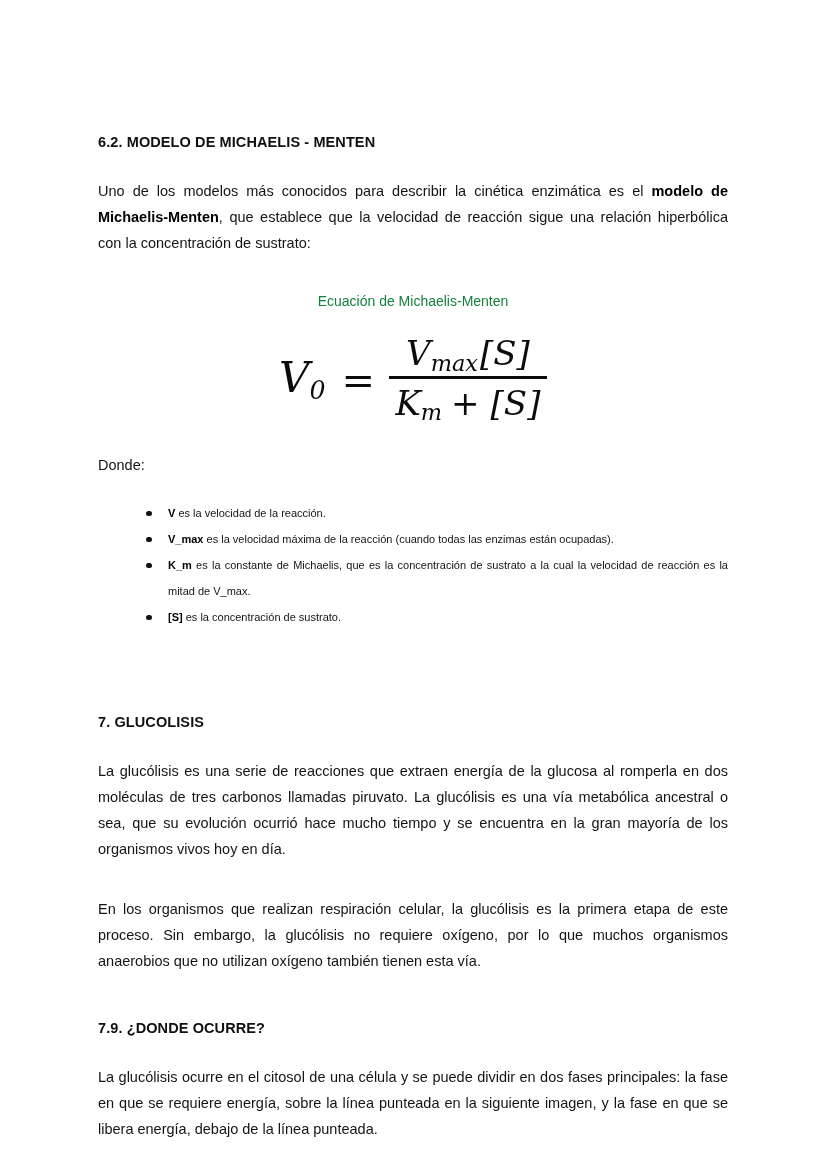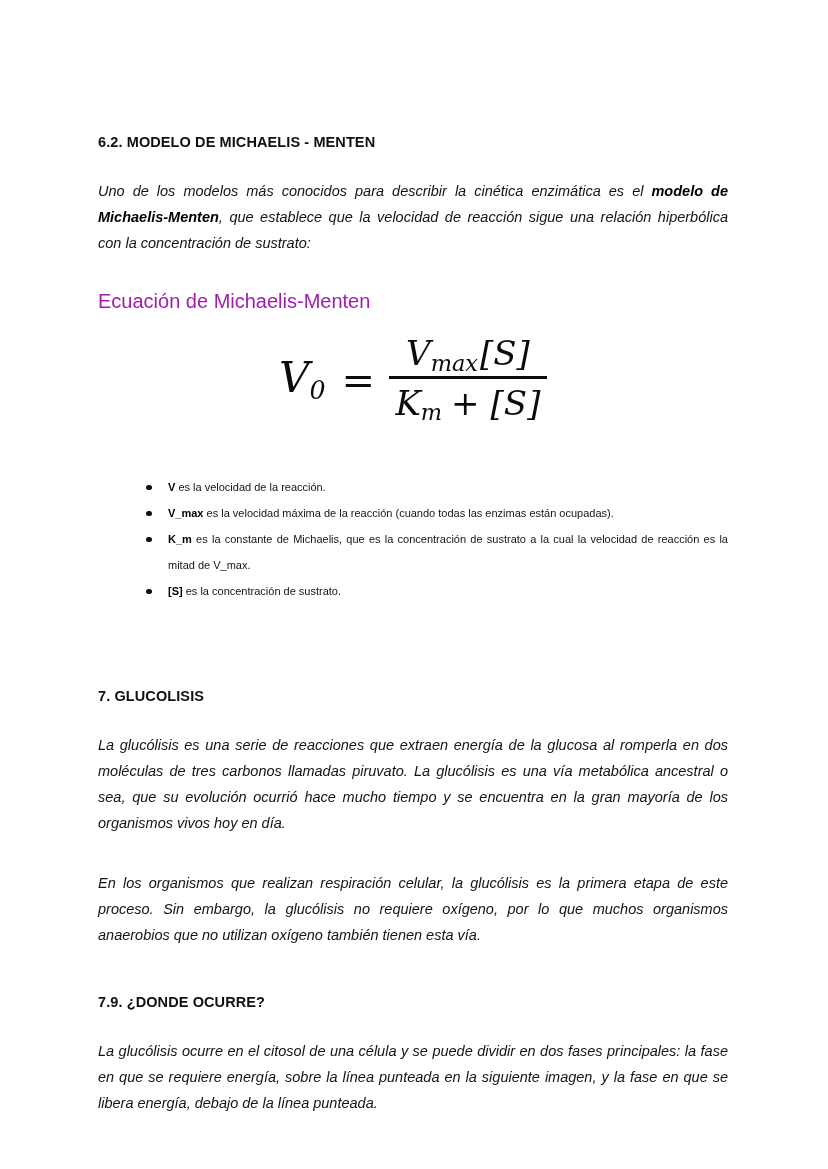--- a/index.html
+++ b/index.html
@@ -44,21 +44,20 @@
     color: #101010;
   }
 
   p.body-text {
     font-size: 14.5px;
     line-height: 26px;
     margin: 0;
     text-align: justify;
     text-justify: inter-word;
     color: #141414;
-    font-style: italic;
   }
 
   p.body-text b,
   li b {
     font-weight: bold;
     color: #000000;
   }
 
   .spacer-22 { height: 22px; }
   .spacer-26 { height: 26px; }
@@ -66,24 +65,24 @@
   .spacer-34 { height: 34px; }
   .spacer-44 { height: 44px; }
   .spacer-56 { height: 56px; }
 
   
   .equation-block {
     width: 630px;
     text-align: center;
   }
   .equation-caption {
-    font-size: 20px;
+    font-size: 14px;
     line-height: 22px;
-    color: #a21caf;
-    text-align: left;
+    color: #15803d;
+    text-align: center;
   }
   .equation-figure {
     margin-top: 22px;
     display: flex;
     align-items: center;
     justify-content: center;
     font-family: "DejaVu Serif", "Liberation Serif", serif;
     font-style: italic;
     color: #0b0b0b;
   }
@@ -210,20 +209,21 @@
               <span class="eq-subscript">m</span>
               <span class="eq-plus">+</span>
               <span class="eq-bracket">[S]</span>
             </span>
         </span>
       </div>
     </div>
 
     <div class="spacer-30"></div>
 
+    <p class="body-text">Donde:</p>
 
     <div class="spacer-22"></div>
 
     <ul class="bullet-list">
       <li><b>V</b><span> es la velocidad de la reacción.</span></li>
       <li><b>V_max</b><span> es la velocidad máxima de la reacción (cuando todas las enzimas están ocupadas).</span></li>
       <li><b>K_m</b><span> es la constante de Michaelis, que es la concentración de sustrato a la cual la velocidad de reacción es la mitad de V_max.</span></li>
       <li><b>[S]</b><span> es la concentración de sustrato.</span></li>
     </ul>
 

